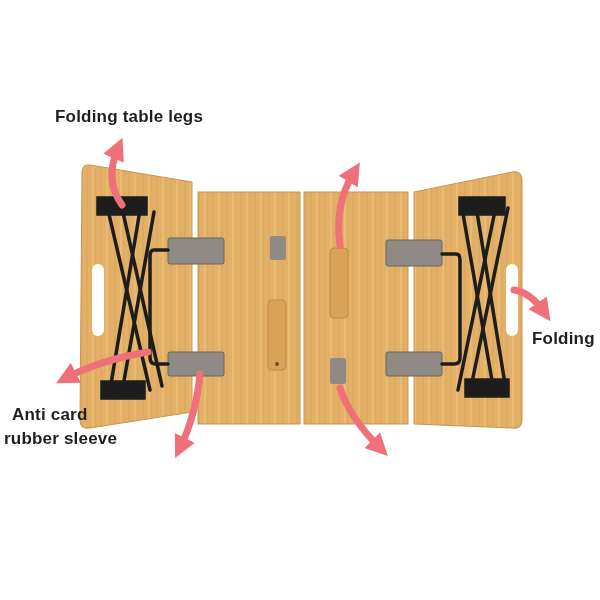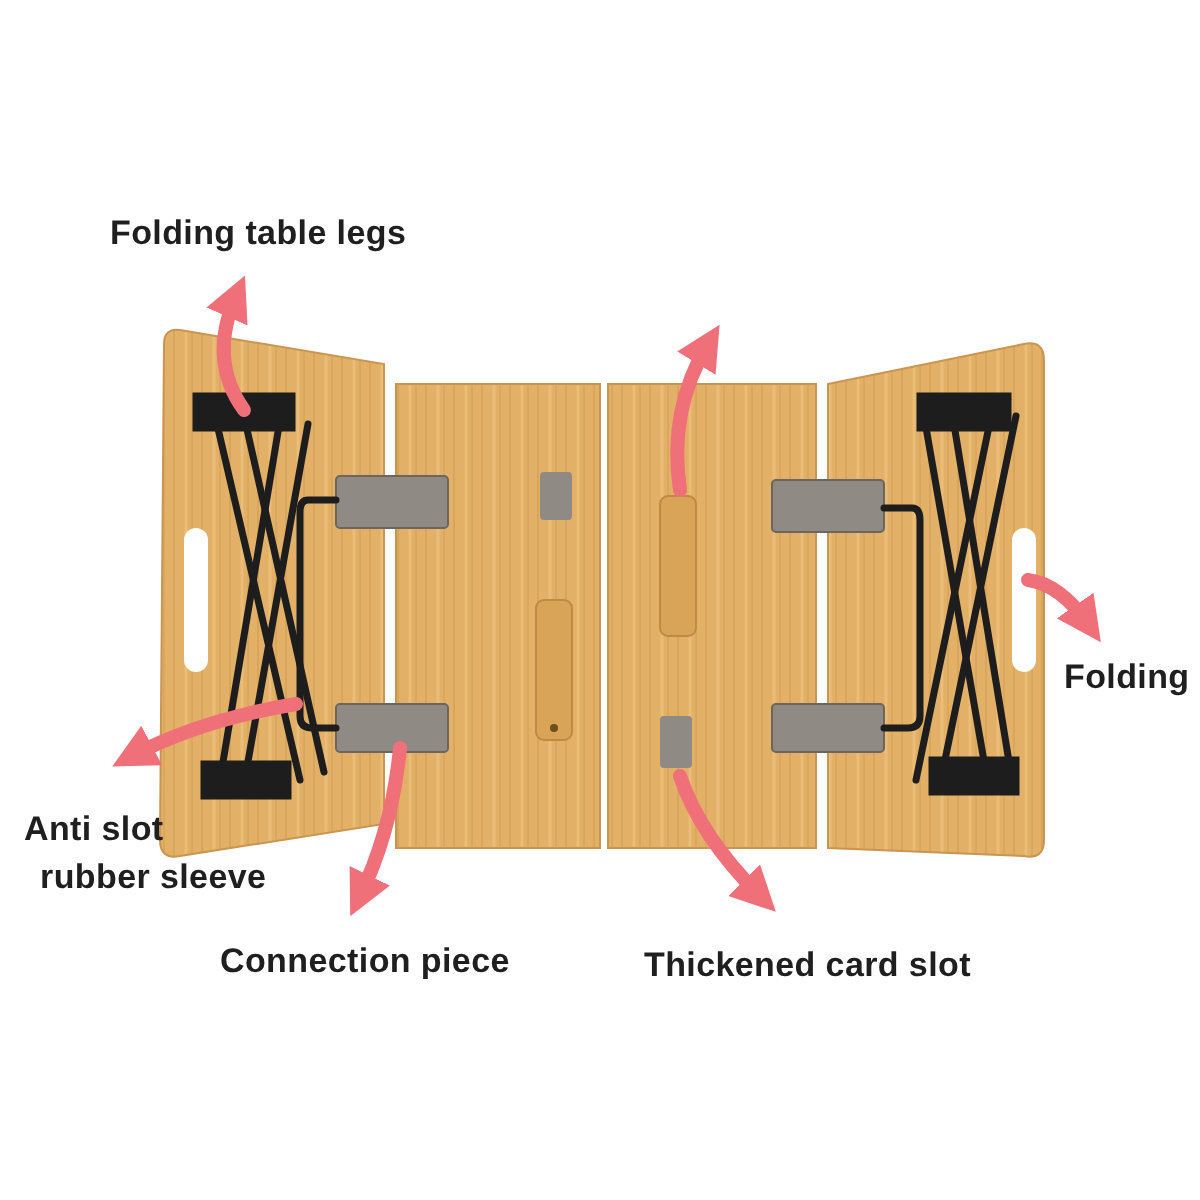--- a/index.html
+++ b/index.html
@@ -83,17 +83,15 @@
       <path d="M340,245 Q334,205 354,172"></path>
       <path d="M514,290 Q530,292 544,312"></path>
       <path d="M148,352 Q100,360 66,378"></path>
       <path d="M200,374 Q196,415 180,448"></path>
       <path d="M340,388 Q350,418 380,448"></path>
     </g>
   </svg>
 
   <div class="label" style="left:55px; top:106px;">Folding table legs</div>
   <div class="label" style="left:532px; top:328px;">Folding</div>
-  <div class="label" style="left:12px; top:404px;">Anti slot</div>
-  <div class="label" style="left:20px; top:428px;">rubber sleeve</div>
-  <div class="label" style="left:110px; top:470px;">Connection piece</div>
-  <div class="label" style="left:322px; top:472px;">Thickened card slot</div>
+  <div class="label" style="left:12px; top:404px;">Anti card</div>
+  <div class="label" style="left:4px; top:428px;">rubber sleeve</div>
 </div>
 
 </body></html>

